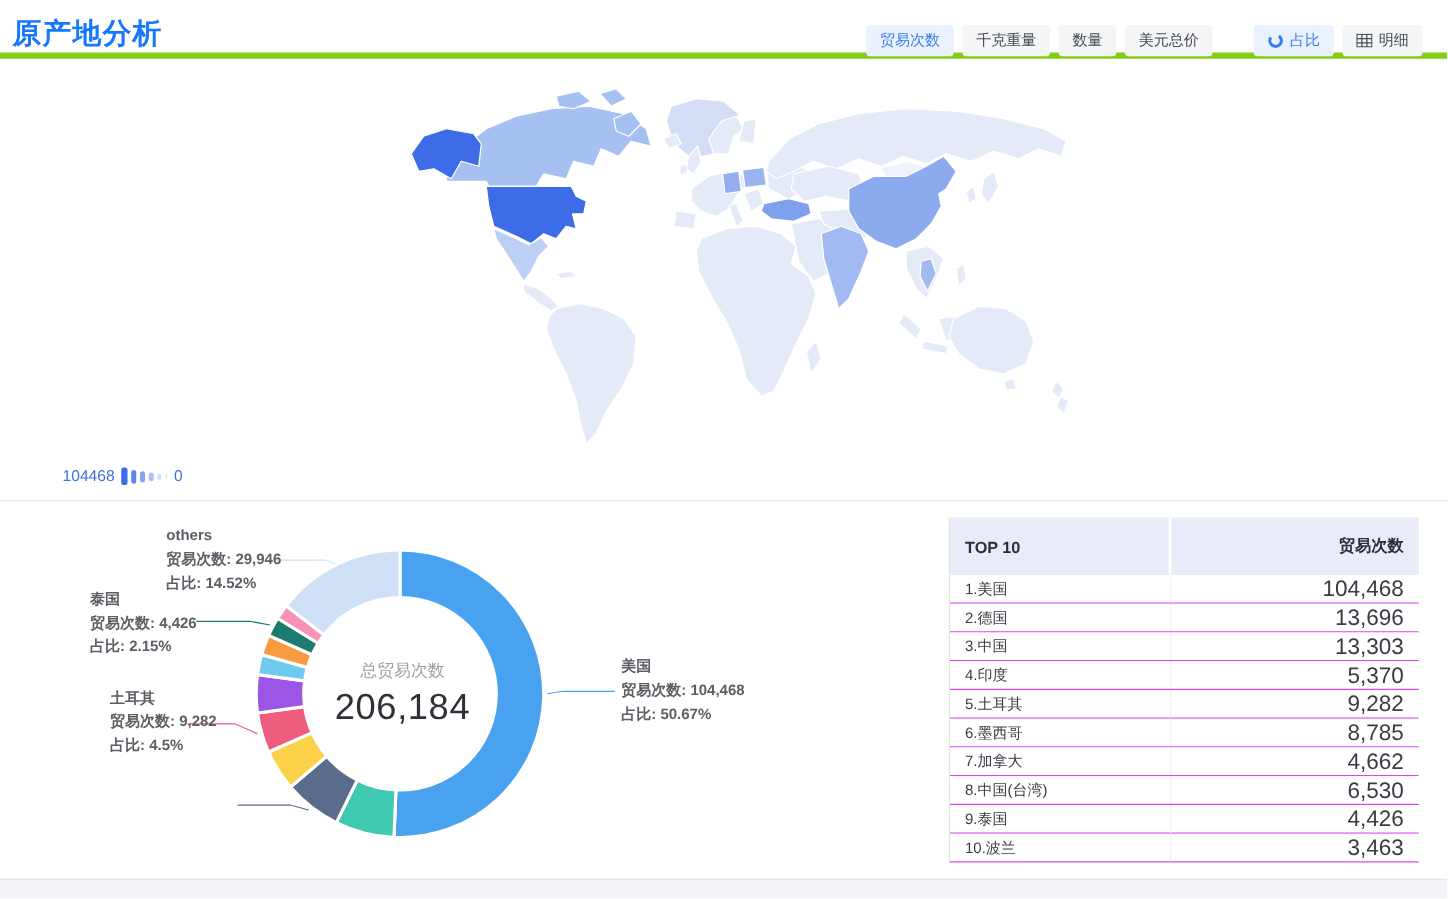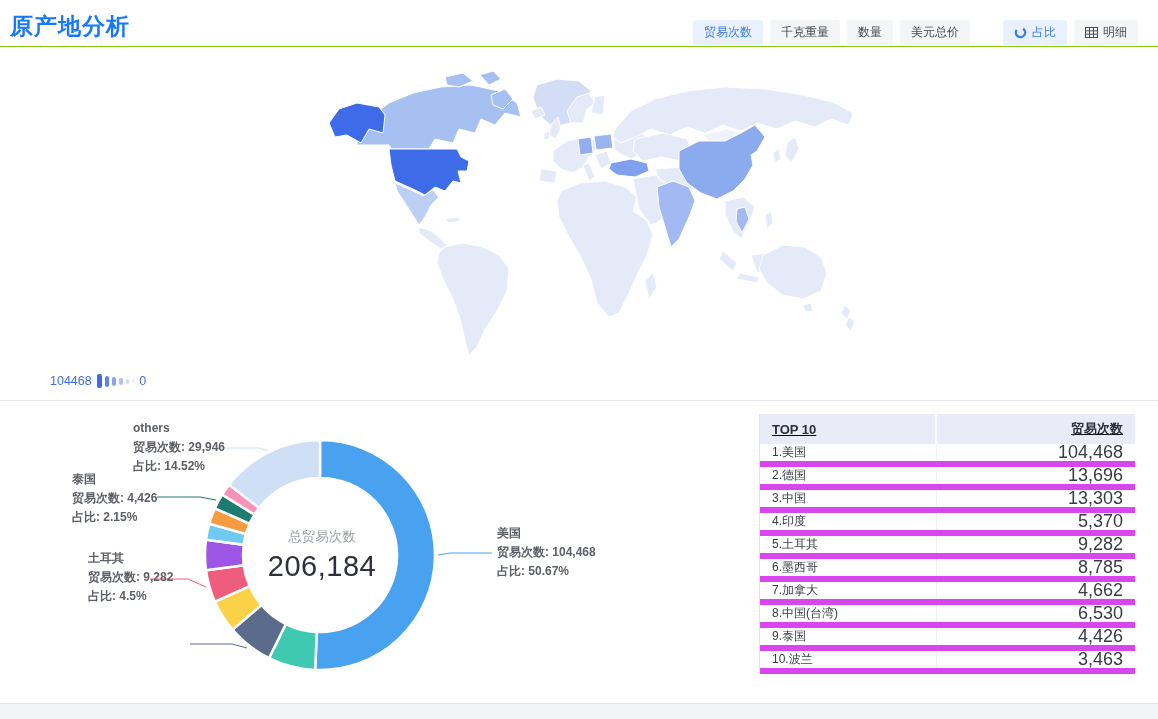--- a/index.html
+++ b/index.html
@@ -1,21 +1,21 @@
 <!DOCTYPE html>
 <html><head>
 <meta charset="utf-8">
 <style>
   * { margin:0; padding:0; box-sizing:border-box; }
   html,body { background:#fff; }
   body { font-family:"Liberation Sans", sans-serif; }
   .page { position:relative; width:1158px; height:719px; background:#fff; overflow:hidden; }
 
   
-  .header { position:absolute; top:0; left:0; width:1158px; height:47px; border-bottom:1px solid #84cc16; background:#fff; }
+  .header { position:absolute; top:0; left:0; width:1158px; height:47px; border-bottom:5px solid #84cc16; background:#fff; }
   .page-title { position:absolute; left:10px; top:11px; font-size:23px; font-weight:bold; color:#1677ff; letter-spacing:1px; }
   .toolbar { position:absolute; right:20px; top:20px; display:flex; align-items:center; gap:7px; }
   .tbtn { display:inline-flex; align-items:center; gap:5px; height:25px; padding:0 11px; border:none; border-radius:3px;
           font-size:12px; font-family:inherit; background:#f4f5f7; color:#474a53; cursor:pointer; white-space:nowrap; }
   .tbtn.active { background:#e8f1fd; color:#3c7ee8; }
   .tbtn.group-gap { margin-left:26px; }
 
   
   .map-wrap { position:absolute; left:295px; top:58px; width:570px; height:312px; }
   .map-region { fill:#e4eaf8; stroke:#ffffff; stroke-width:1; stroke-linejoin:round; }
@@ -38,24 +38,24 @@
   .callout { position:absolute; font-size:12px; line-height:19px; color:#5c6066; white-space:nowrap;font-weight:bold; }
   .callout-0 { left:133px; top:419px; }
   .callout-1 { left:72px;  top:470px; }
   .callout-2 { left:60px;  top:549px;margin-left:28px; }
   .callout-3 { left:115px; top:616px; }
   .callout-4 { left:497px; top:524px; }
   .callout-line { fill:none; stroke-width:1; }
 
   
   .top10 { position:absolute; left:759px; top:414px; width:376px; border-left:1px solid #e2e4ec; }
-  .thead { display:flex; height:30px; background:#e9ecf8; align-items:center;text-decoration:underline; }
+  .thead { display:flex; height:46px; background:#e9ecf8; align-items:center; }
   .thead .h-rank { width:177px; padding-left:12px; font-size:13px; font-weight:bold; color:#2b2f3a; border-right:2px solid #ffffff; height:100%; display:flex; align-items:center; }
   .thead .h-val { flex:1; text-align:right; padding-right:12px; font-size:13px; font-weight:bold; color:#2b2f3a; }
-  .trow { display:flex; height:23px; align-items:center; border-bottom:6px solid #d946ef; background:#fff; }
+  .trow { display:flex; height:23px; align-items:center; border-bottom:1px solid #d946ef; background:#fff; }
   .trow .tname { width:177px; padding-left:12px; font-size:12px; color:#383c44; border-right:1px solid #eef1f9; height:100%; display:flex; align-items:center; }
   .trow .tval { flex:1; text-align:right; padding-right:12px; font-size:18px; color:#383c44; }
 
   
   .footer-band { position:absolute; left:0; top:703px; width:1158px; height:16px; background:#f1f3f7; border-top:1px solid #e3e5eb; }
 </style>
 </head>
 <body>
 
 <div class="page">

